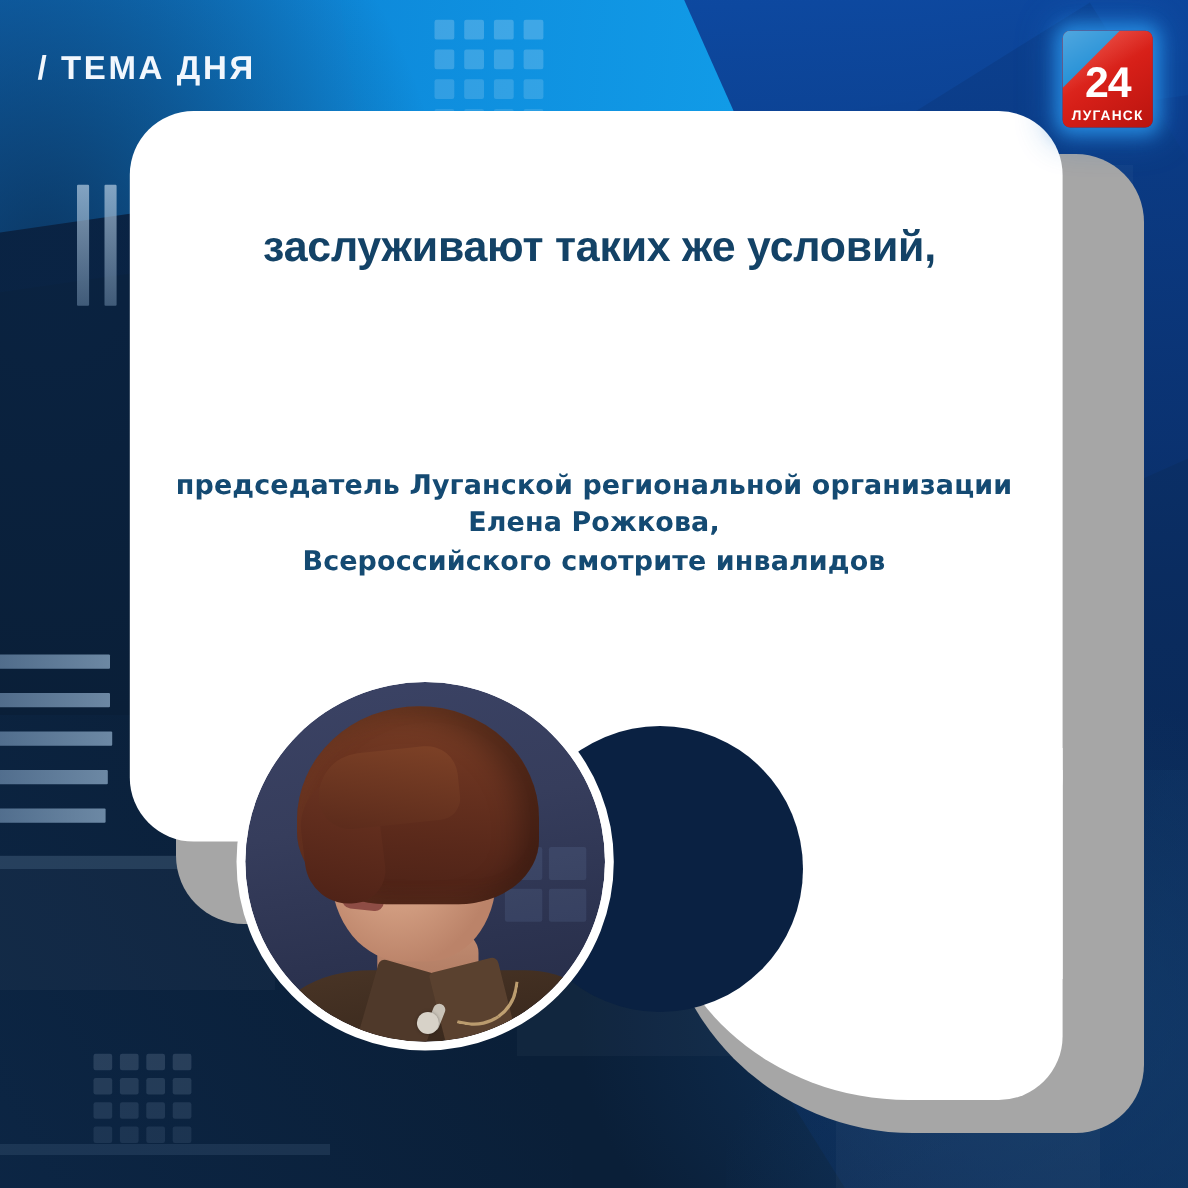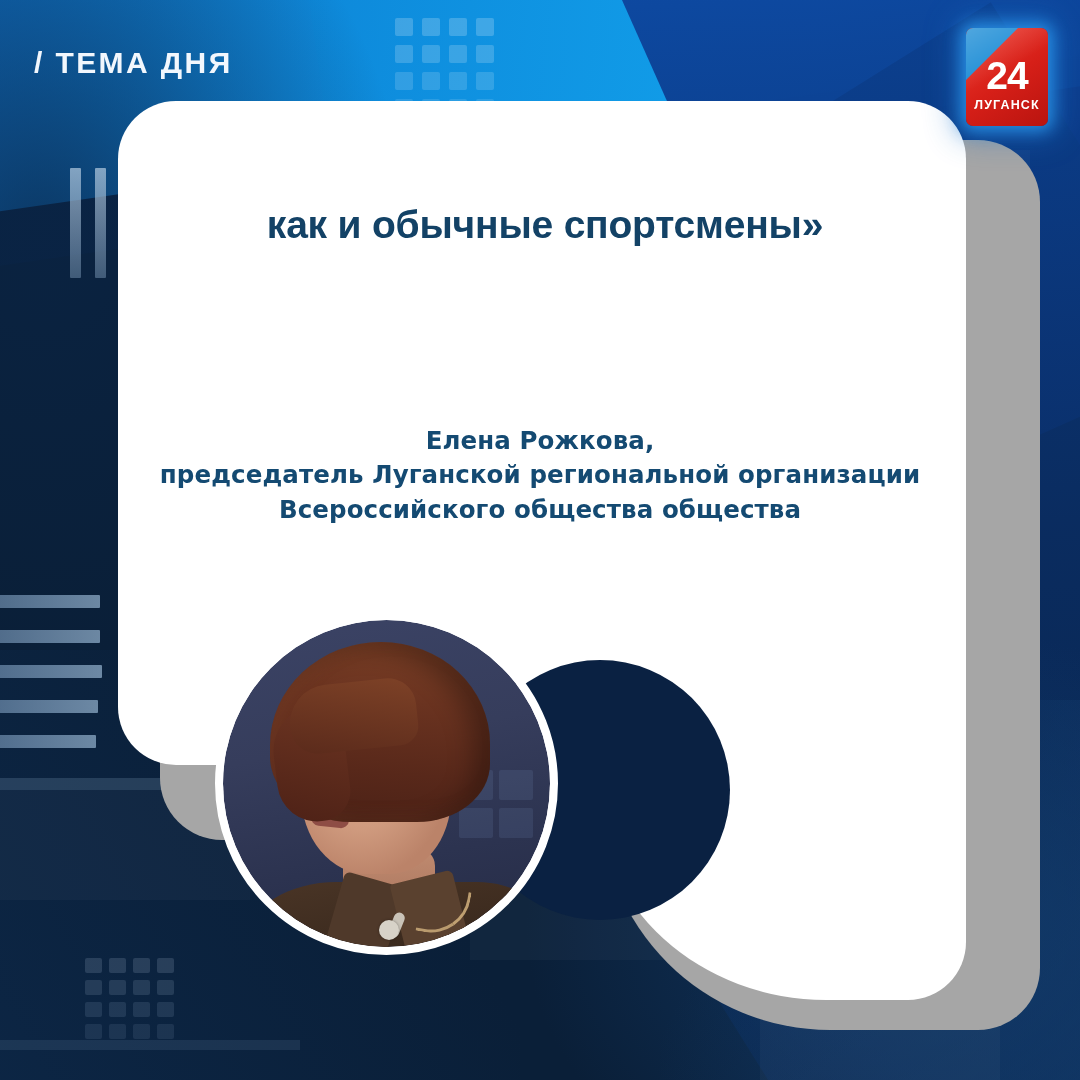--- a/index.html
+++ b/index.html
@@ -301,21 +301,21 @@
     position:absolute;left:36px;top:1000px;
     color:#f4f8fc;
     font-size:26.5px;
     font-weight:bold;
     letter-spacing:.4px;
   }
 
   
   .logo{
     position:absolute;left:966px;top:28px;
-    width:82px;height:98px;
+    width:82px;height:88px;
     border-radius:7px;
     background:linear-gradient(145deg,#ef3a2e 0%,#d61f18 52%,#b9140f 100%);
     box-shadow:0 0 16px 5px rgba(42,150,235,.85),0 0 30px 12px rgba(30,110,200,.45);
     overflow:hidden;
   }
   .logo-tri{
     position:absolute;left:0;top:0;width:0;height:0;
     border-left:52px solid #1f8ed6;
     border-bottom:52px solid transparent;
   }
@@ -414,27 +414,27 @@
   <div class="shadow-tail"></div>
 
   <div class="card-wrap">
     <div class="card-hook"></div>
     <div class="card-stem"></div>
     <div class="card-body"></div>
     <div class="hook-cut"></div>
   </div>
 
   <div class="quote">
-    <div>как и обычные спортсмены»</div>
+    <div>заслуживают таких же условий,</div>
   </div>
 
   <div class="attrib">
+    <div>председатель Луганской региональной организации</div>
     <div>Елена Рожкова,</div>
-    <div>председатель Луганской региональной организации</div>
-    <div>Всероссийского общества общества</div>
+    <div>Всероссийского смотрите инвалидов</div>
   </div>
 
   <div class="portrait">
     <div class="portrait-inner">
       <div class="pbd" style="left:236px;top:150px;width:34px;height:30px;"></div>
       <div class="pbd" style="left:276px;top:150px;width:34px;height:30px;"></div>
       <div class="pbd" style="left:236px;top:188px;width:34px;height:30px;"></div>
       <div class="pbd" style="left:276px;top:188px;width:34px;height:30px;"></div>
       <div class="pbd" style="left:18px;top:300px;width:40px;height:26px;"></div>
 

